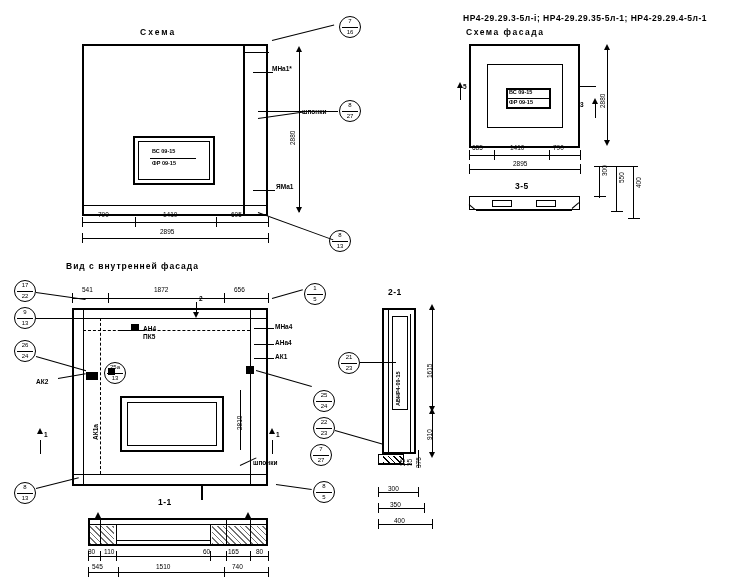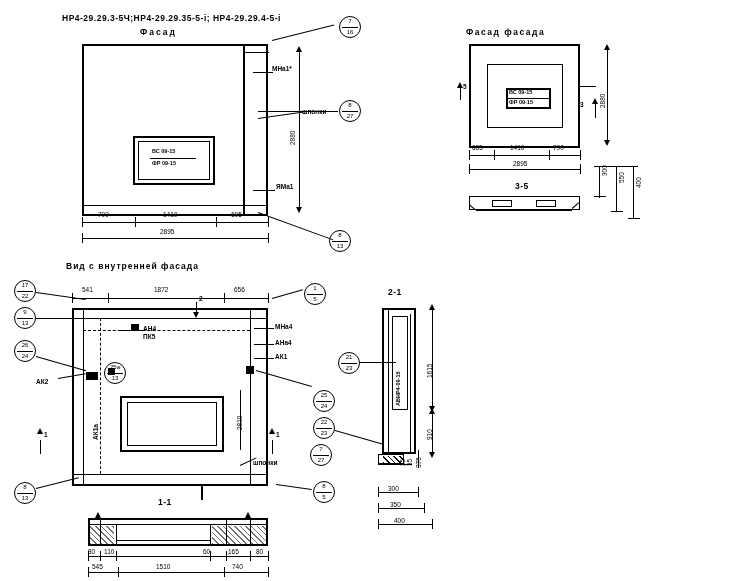--- a/index.html
+++ b/index.html
@@ -30,23 +30,23 @@
   .dimtxt{position:absolute;font-size:6.5px;white-space:nowrap;}
   .arrow{position:absolute;width:0;height:0;}
   .ar-up{border-left:3px solid transparent;border-right:3px solid transparent;border-bottom:6px solid #000;}
   .ar-dn{border-left:3px solid transparent;border-right:3px solid transparent;border-top:6px solid #000;}
 </style>
 </head>
 <body>
 
 <div class="sheet">
 
-  <div class="t ttl" style="left:62px;top:14px;">НР4-29.29.3-5Ч;НР4-29.29.35-5-i; НР4-29.29.4-5-i</div>
-
-  <div class="t ttl" style="left:140px;top:28px;letter-spacing:2px;">Фасад</div>
+  <div class="t ttl" style="left:463px;top:14px;">НР4-29.29.3-5л-i; НР4-29.29.35-5л-1; НР4-29.29.4-5л-1</div>
+
+  <div class="t ttl" style="left:140px;top:28px;letter-spacing:2px;">Схема</div>
 
   <div class="box2" style="left:82px;top:44px;width:186px;height:172px;"></div>
 
   <div class="ln v2" style="left:243px;top:44px;height:172px;"></div>
 
   <div class="ln h" style="left:82px;top:205px;width:186px;"></div>
 
   <div class="ln h" style="left:243px;top:52px;width:26px;"></div>
 
   <div class="box2" style="left:133px;top:136px;width:82px;height:49px;"></div>
@@ -94,21 +94,21 @@
   <div class="ln v" style="left:216px;top:217px;height:10px;"></div>
   <div class="ln v" style="left:268px;top:217px;height:10px;"></div>
   <div class="dimtxt" style="left:98px;top:211px;">790</div>
   <div class="dimtxt" style="left:163px;top:211px;">1410</div>
   <div class="dimtxt" style="left:231px;top:211px;">605</div>
   <div class="ln h" style="left:82px;top:238px;width:186px;"></div>
   <div class="ln v" style="left:82px;top:233px;height:10px;"></div>
   <div class="ln v" style="left:268px;top:233px;height:10px;"></div>
   <div class="dimtxt" style="left:160px;top:228px;">2895</div>
 
-  <div class="t ttl" style="left:466px;top:28px;letter-spacing:1.5px;">Фасад фасада</div>
+  <div class="t ttl" style="left:466px;top:28px;letter-spacing:1.5px;">Схема фасада</div>
   <div class="box2" style="left:469px;top:44px;width:111px;height:104px;"></div>
   <div class="box" style="left:487px;top:64px;width:76px;height:64px;"></div>
   <div class="box2" style="left:506px;top:88px;width:45px;height:21px;"></div>
   <div class="t bold xs" style="left:509px;top:90px;">ВС 09-15</div>
   <div class="ln h" style="left:508px;top:98px;width:41px;"></div>
   <div class="t bold xs" style="left:509px;top:100px;">ФР 09-15</div>
 
   <div class="arrow ar-up" style="left:457px;top:82px;"></div>
   <div class="ln v" style="left:460px;top:88px;height:12px;"></div>
   <div class="t bold sm" style="left:463px;top:84px;">5</div>

